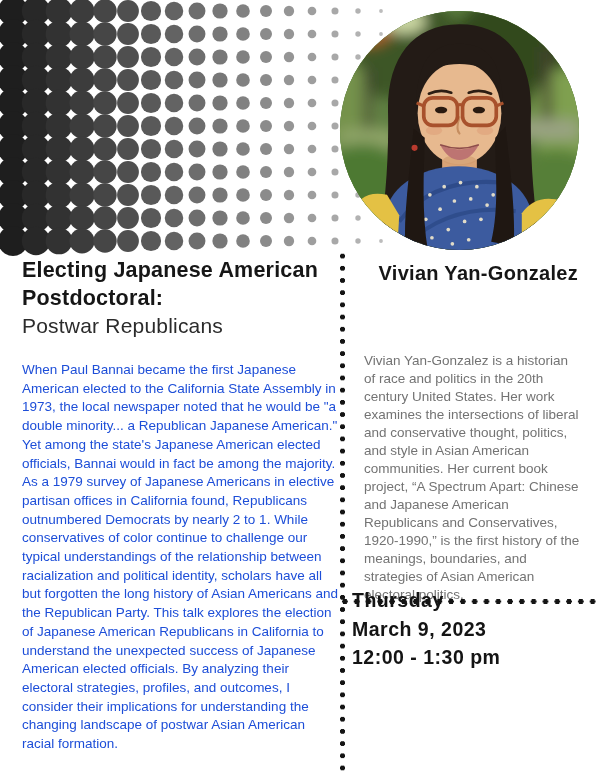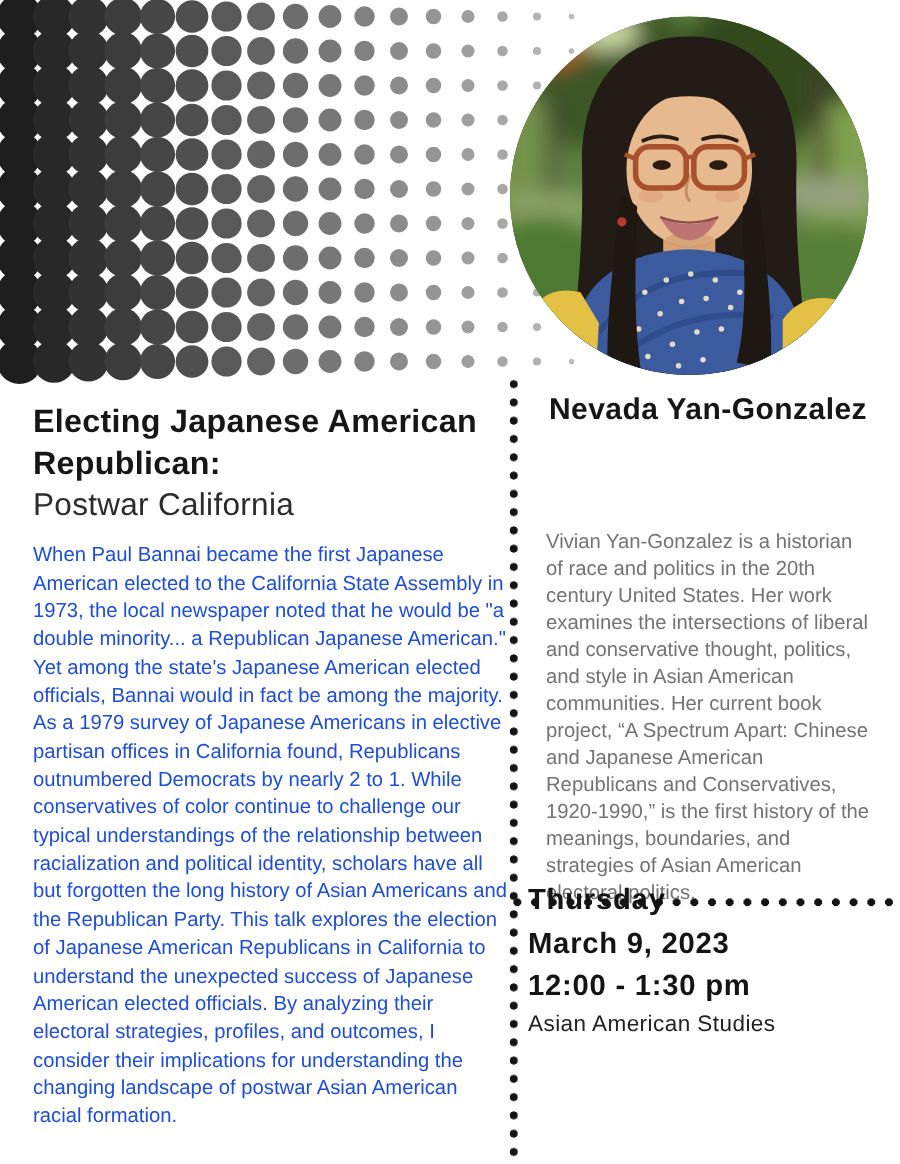--- a/index.html
+++ b/index.html
@@ -6,21 +6,21 @@
   .page{
     position:relative;width:600px;height:776px;background:#ffffff;
     font-family:"Liberation Sans",sans-serif;overflow:hidden;color:#1a1a1a;
   }
   #halftone{position:absolute;left:0;top:0;}
   .photo{
     position:absolute;left:340px;top:11px;width:239px;height:239px;
     border-radius:50%;overflow:hidden;background:#567d35;
   }
   .photo svg{display:block;width:100%;height:100%;}
-  .titles{position:absolute;left:22px;top:267px;width:322px;color:#161616;}
+  .titles{position:absolute;left:22px;top:256px;width:322px;color:#161616;}
   .title-bold{font-size:21.5px;line-height:28px;font-weight:700;letter-spacing:0.2px;}
   .title-reg{font-size:21px;line-height:28px;font-weight:400;color:#2b2b2b;letter-spacing:0.2px;}
   .title-reg.first{margin-top:4px;}
   .abstract{
     position:absolute;left:22px;top:361px;width:316px;margin:0;
     font-size:13.5px;line-height:18.7px;color:#1d4ed8;text-align:left;
   }
   .divider-v{
     position:absolute;left:338px;top:250px;width:9px;height:526px;
     background-image:radial-gradient(circle 2.8px at 50% 50%,#141414 2.5px,rgba(0,0,0,0) 2.8px);
@@ -314,35 +314,34 @@
         <path d="M178,234 L178,198 Q192,178 218,186 L230,204 L230,234 Z" fill="#e4c144"></path>
         <path d="M72,115 C68,160 62,200 64,234 L86,234 C80,198 82,158 83,124 Z" fill="#1f1712"></path>
         <path d="M162,113 C167,158 172,198 170,230 L148,226 C156,192 152,156 152,124 Z" fill="#1f1712"></path>
         <circle cx="73" cy="134" r="3" fill="#b93a2e"></circle>
       </g>
     </svg>
   </div>
 
   <div class="titles">
     <div class="title-bold">Electing Japanese American</div>
-    <div class="title-bold">Republican:</div>
-    <div class="title-reg">Postwar California</div>
+    <div class="title-bold">Postdoctoral:</div>
+    <div class="title-reg">Postwar Republicans</div>
   </div>
 
   <p class="abstract">When Paul Bannai became the first Japanese American elected to the California State Assembly in 1973, the local newspaper noted that he would be "a double minority... a Republican Japanese American." Yet among the state's Japanese American elected officials, Bannai would in fact be among the majority. As a 1979 survey of Japanese Americans in elective partisan offices in California found, Republicans outnumbered Democrats by nearly 2 to 1. While conservatives of color continue to challenge our typical understandings of the relationship between racialization and political identity, scholars have all but forgotten the long history of Asian Americans and the Republican Party. This talk explores the election of Japanese American Republicans in California to understand the unexpected success of Japanese American elected officials. By analyzing their electoral strategies, profiles, and outcomes, I consider their implications for understanding the changing landscape of postwar Asian American racial formation.</p>
 
   <div class="divider-v"></div>
   <div class="divider-h"></div>
 
   <div class="speaker-head">
-    <div class="speaker-name">Nevada Yan-Gonzalez</div>
+    <div class="speaker-name">Vivian Yan-Gonzalez</div>
   </div>
 
   <p class="bio">Vivian Yan-Gonzalez is a historian of race and politics in the 20th century United States. Her work examines the intersections of liberal and conservative thought, politics, and style in Asian American communities. Her current book project, “A Spectrum Apart: Chinese and Japanese American Republicans and Conservatives, 1920-1990,” is the first history of the meanings, boundaries, and strategies of Asian American electoral politics.</p>
 
   <div class="event">
     <div class="event-bold">Thursday</div>
     <div class="event-bold">March 9, 2023</div>
     <div class="event-bold">12:00 - 1:30 pm</div>
-    <div class="event-loc">Asian American Studies</div>
   </div>
 
 </div>
 
 </body></html>

